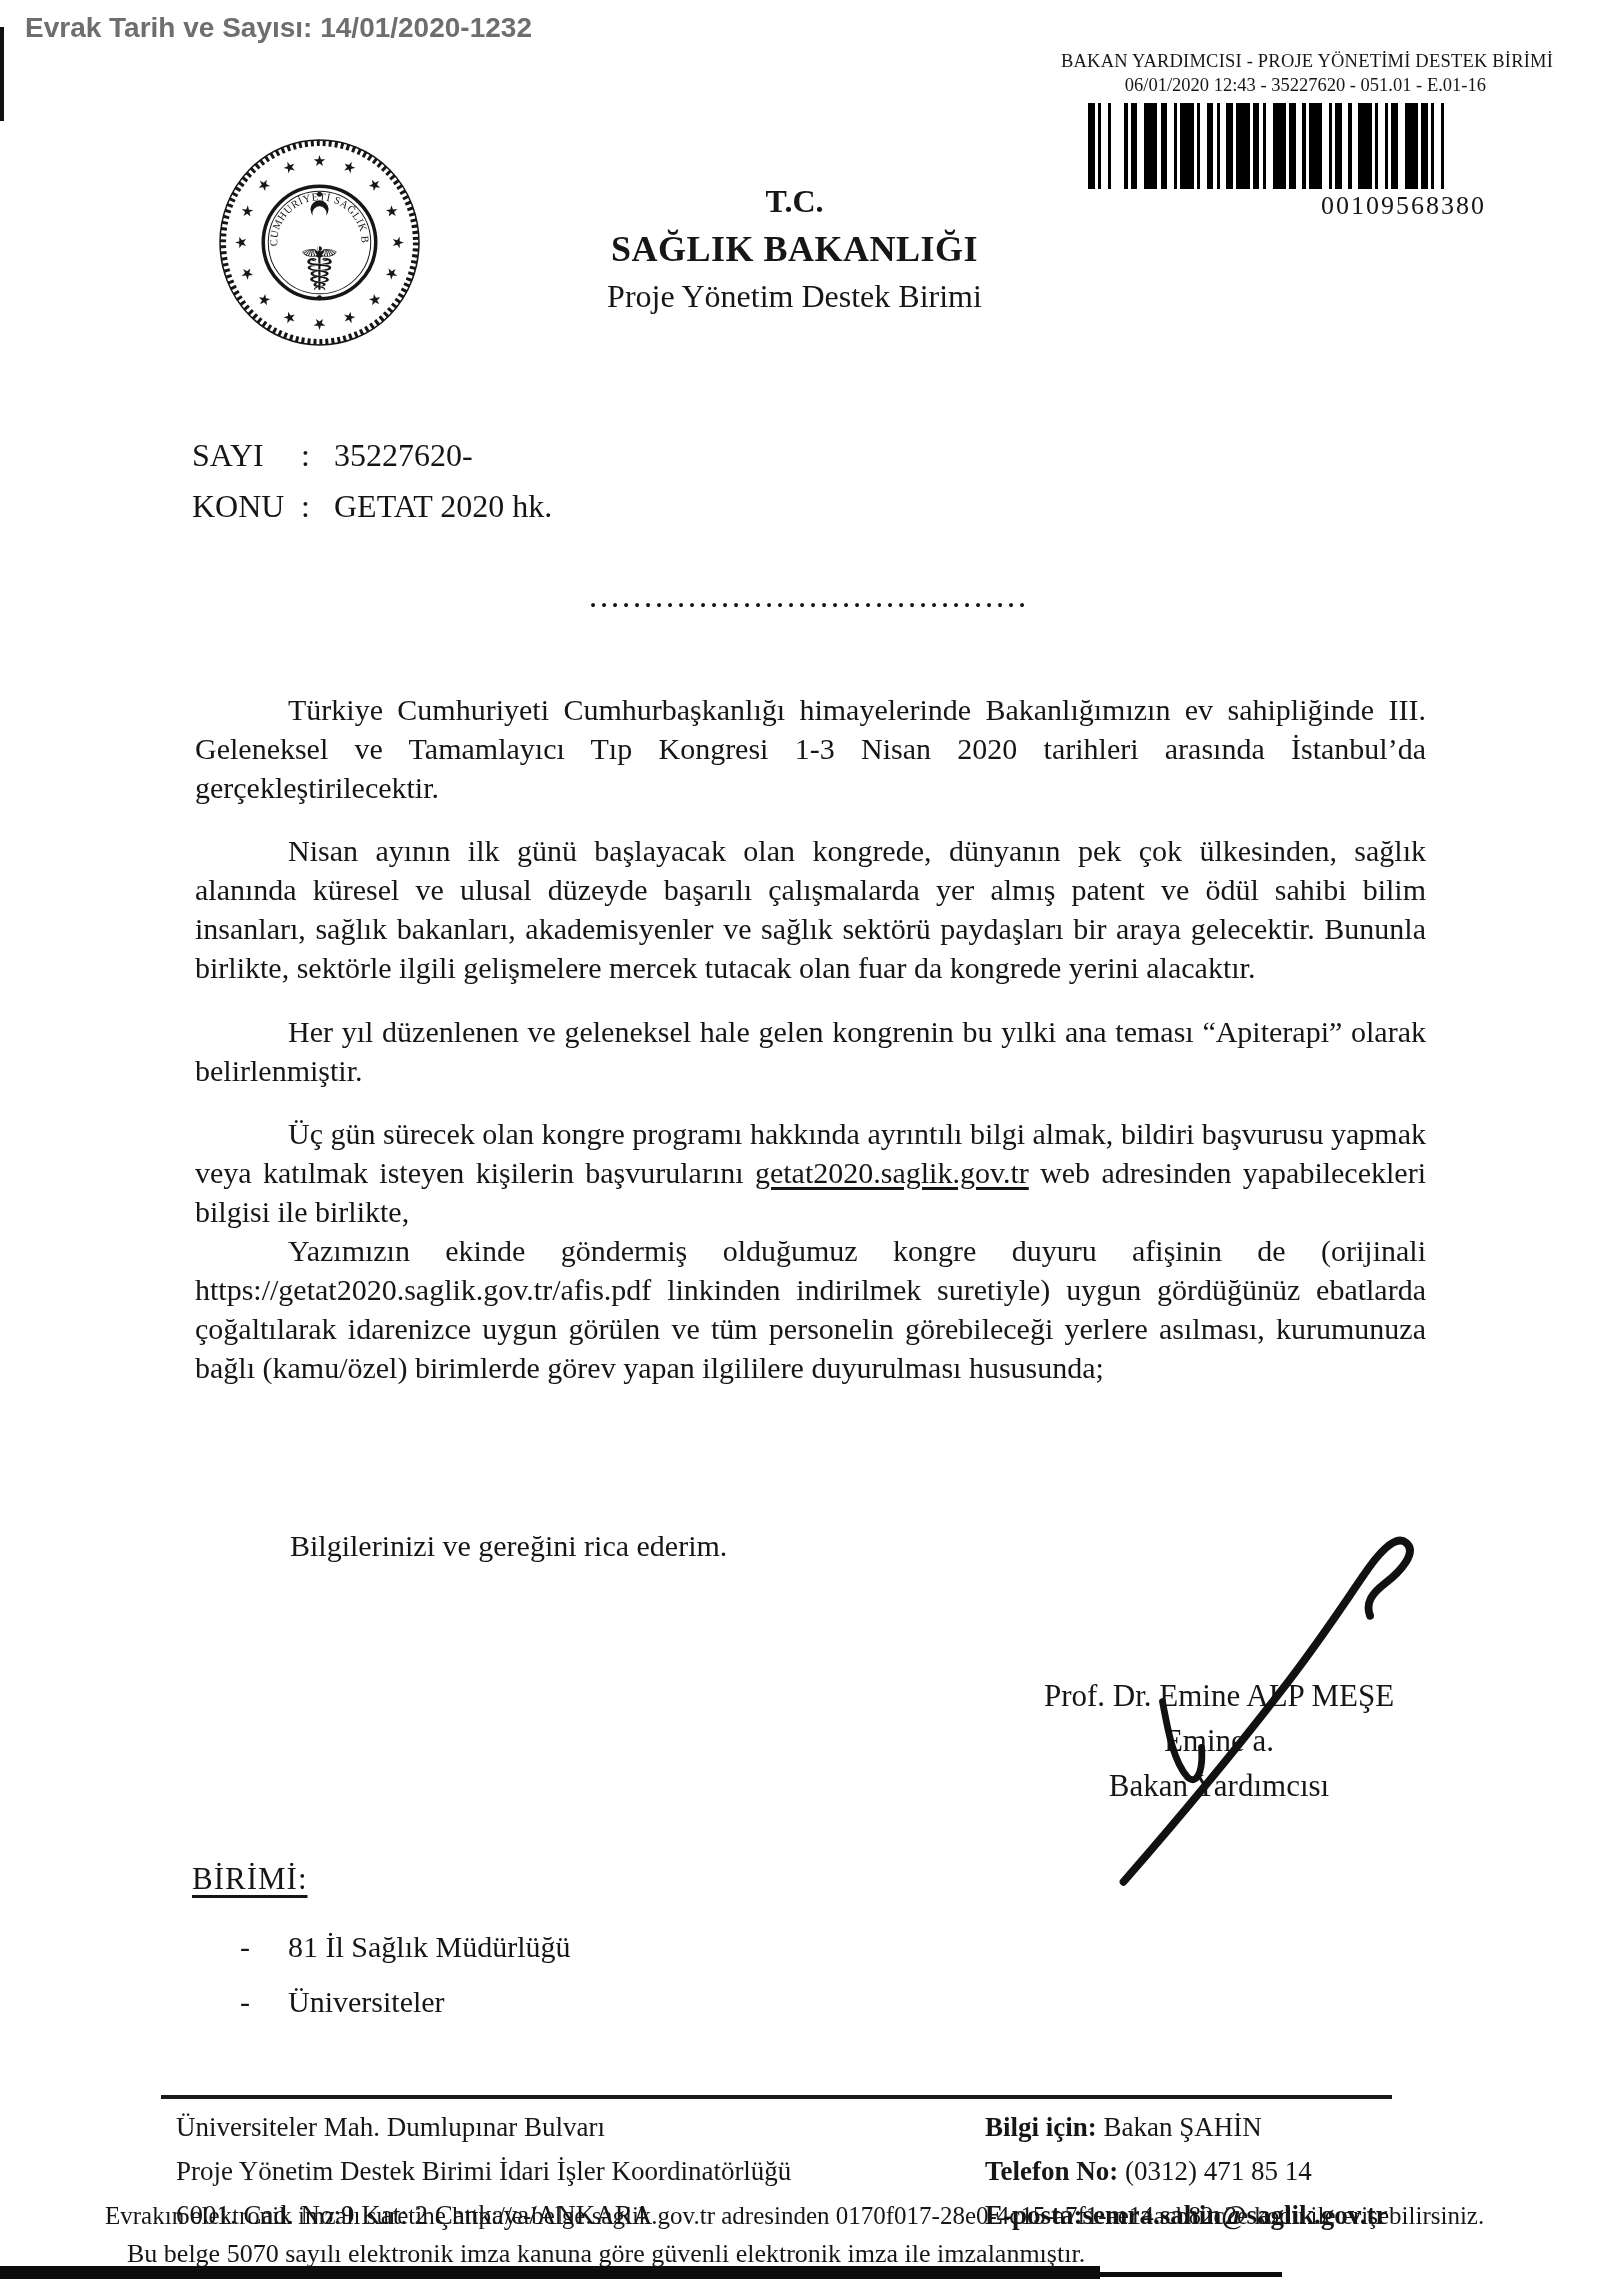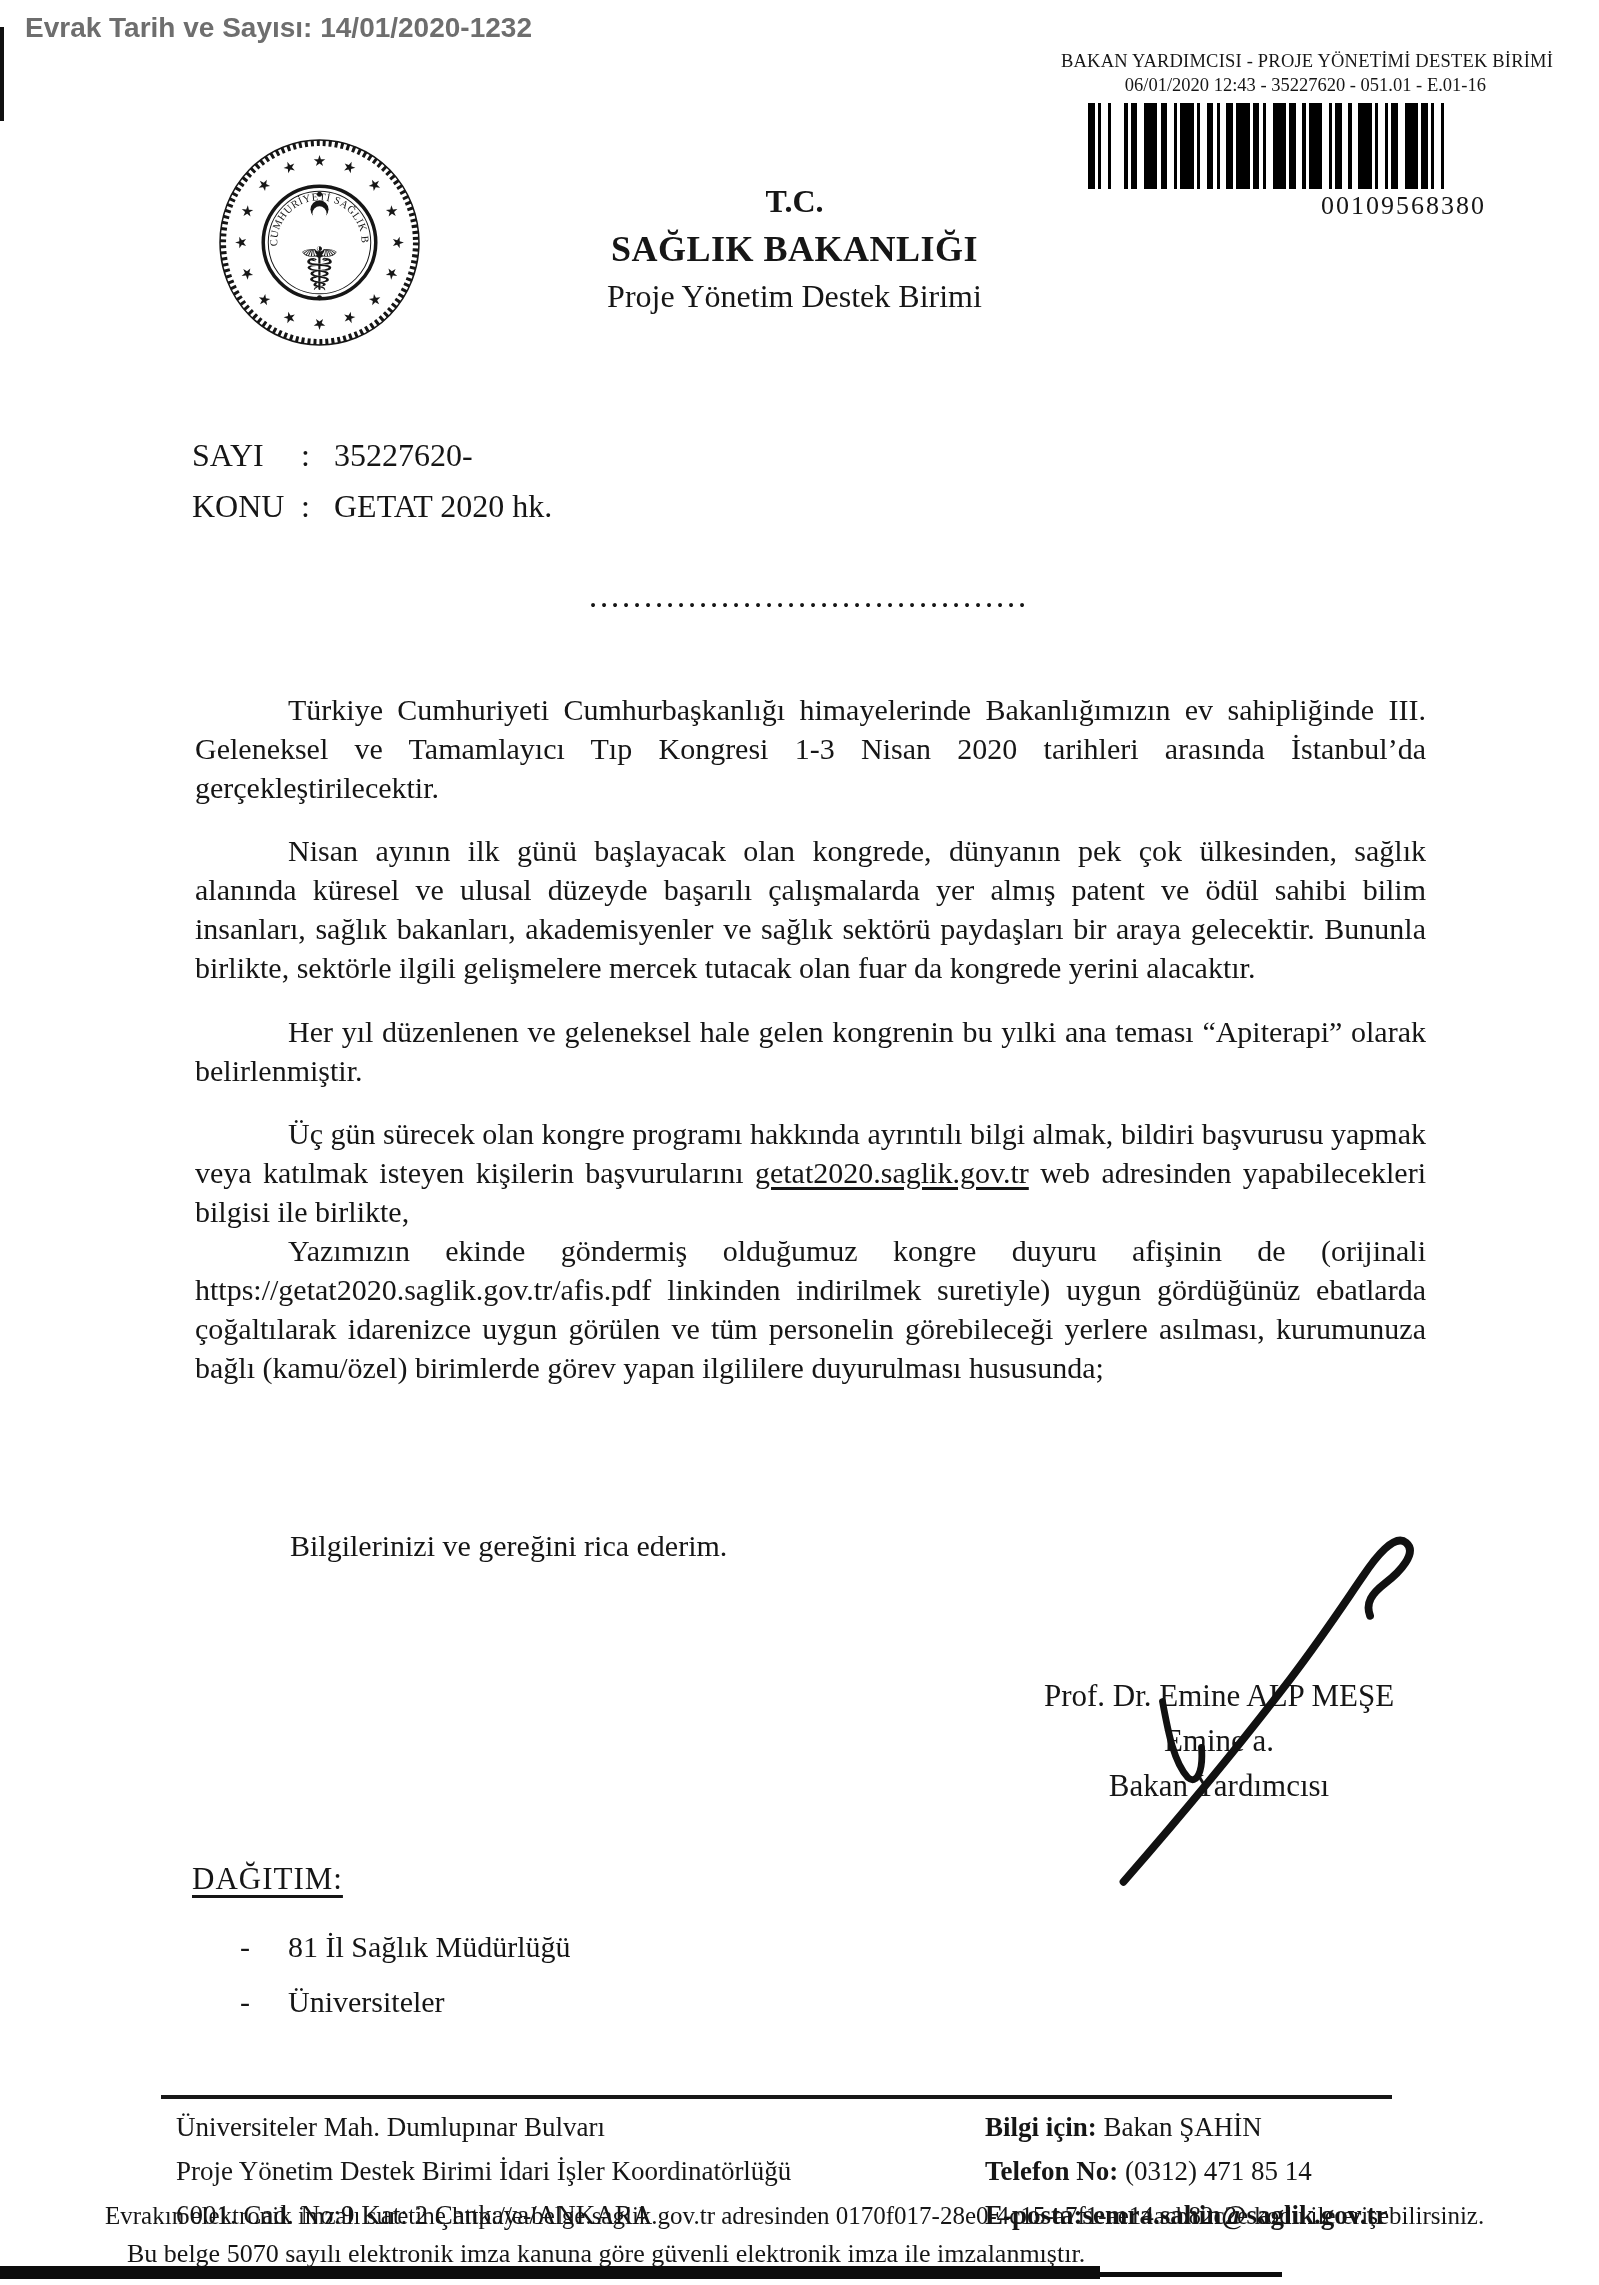--- a/index.html
+++ b/index.html
@@ -204,21 +204,21 @@
     <div>Emine a.</div>
     <div>Bakan Yardımcısı</div>
   </div>
 
   <svg class="sig-svg" width="410" height="419" viewBox="0 0 420 430">
     <path d="M 72 400 C 120 345 185 268 243 192 C 278 146 300 112 318 86 C 330 68 350 42 362 52 C 374 62 356 82 340 94 C 327 104 320 114 325 127" fill="none" stroke="#111" stroke-width="8" stroke-linecap="round"></path>
     <path d="M 112 215 C 118 248 124 278 138 293 C 147 301 154 287 152 262" fill="none" stroke="#111" stroke-width="7" stroke-linecap="round"></path>
   </svg>
 
   <div class="dist">
-    <div class="dist-title">DAĞITIM:</div>
+    <div class="dist-title">BİRİMİ:</div>
     <div class="dist-list">
       <div class="dist-item"><span class="dist-dash">-</span><span>81 İl Sağlık Müdürlüğü</span></div>
       <div class="dist-item"><span class="dist-dash">-</span><span>Üniversiteler</span></div>
     </div>
   </div>
 
   <div class="footer-rule"></div>
 
   <div class="footer-left">
     <div>Üniversiteler Mah. Dumlupınar Bulvarı</div>

